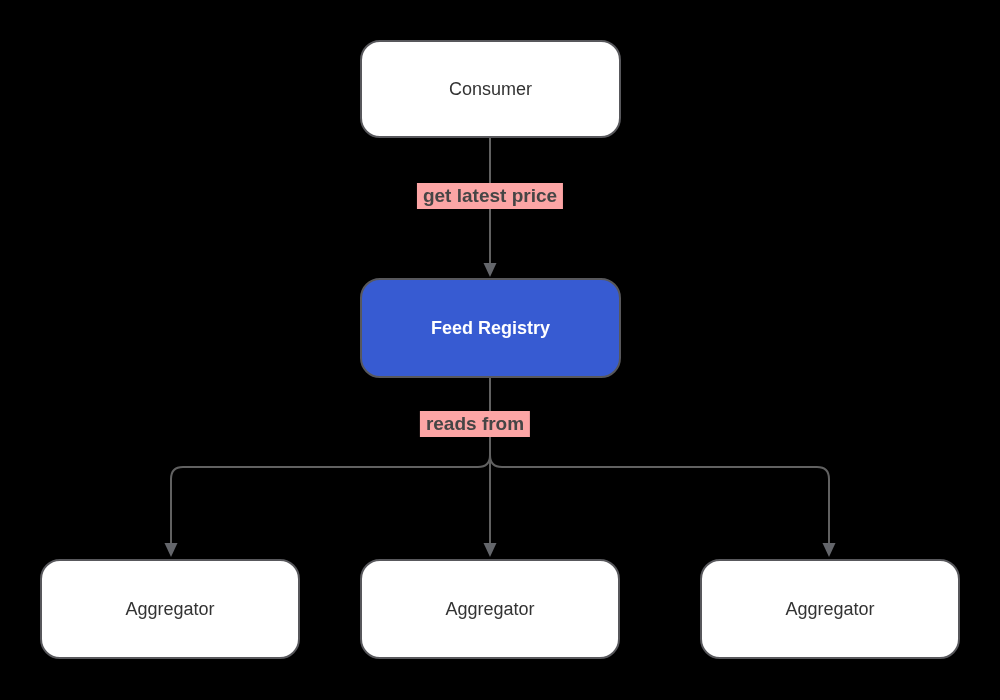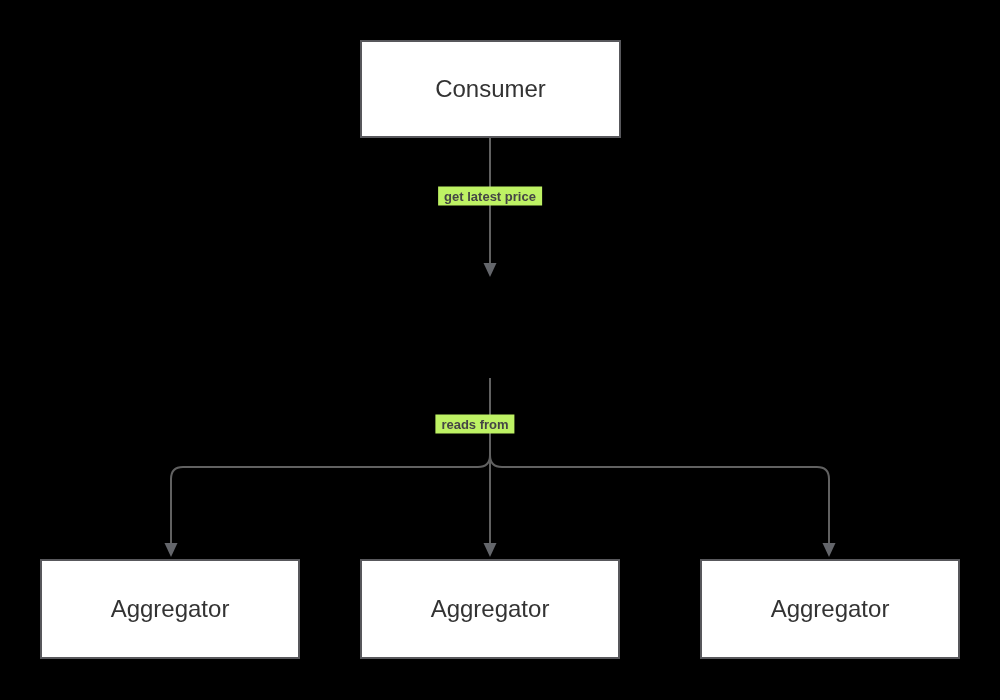--- a/index.html
+++ b/index.html
@@ -19,46 +19,46 @@
     position: absolute;
     left: 0;
     top: 0;
     width: 1000px;
     height: 700px;
   }
   .node {
     position: absolute;
     box-sizing: border-box;
     border: 2px solid #58585c;
-    border-radius: 0;
+    border-radius: 20px;
     background: #ffffff;
     color: #333333;
-    font-size: 24px;
+    font-size: 18px;
     display: flex;
     align-items: center;
     justify-content: center;
     text-align: center;
   }
   .node.blue {
     background: #375bd2;
     color: #ffffff;
     font-weight: bold;
   }
   .node-consumer      { left: 360px; top: 40px;  width: 261px; height: 98px;  }
   .node-feed-registry { left: 360px; top: 278px; width: 261px; height: 100px; }
   .node-agg-1         { left: 40px;  top: 559px; width: 260px; height: 100px; }
   .node-agg-2         { left: 360px; top: 559px; width: 260px; height: 100px; }
   .node-agg-3         { left: 700px; top: 559px; width: 260px; height: 100px; }
   .edge-label {
     position: absolute;
     transform: translate(-50%, -50%);
-    background: #bef264;
+    background: #fca5a5;
     padding: 2px 6px;
     color: #454545;
-    font-size: 13px;
+    font-size: 19px;
     font-weight: bold;
     white-space: nowrap;
   }
   .edge-label-1 { left: 490px; top: 196px; }
   .edge-label-2 { left: 475px; top: 424px; }
 </style>
 </head>
 <body>
 
 <div class="canvas">
@@ -79,20 +79,23 @@
   </svg>
 
   <div class="edge-label edge-label-1">get latest price</div>
 
   <div class="edge-label edge-label-2">reads from</div>
 
   <div class="node node-consumer">
     <span>Consumer</span>
   </div>
 
+  <div class="node blue node-feed-registry">
+    <span>Feed Registry</span>
+  </div>
 
   <div class="node node-agg-1">
     <span>Aggregator</span>
   </div>
 
   <div class="node node-agg-2">
     <span>Aggregator</span>
   </div>
 
   <div class="node node-agg-3">

